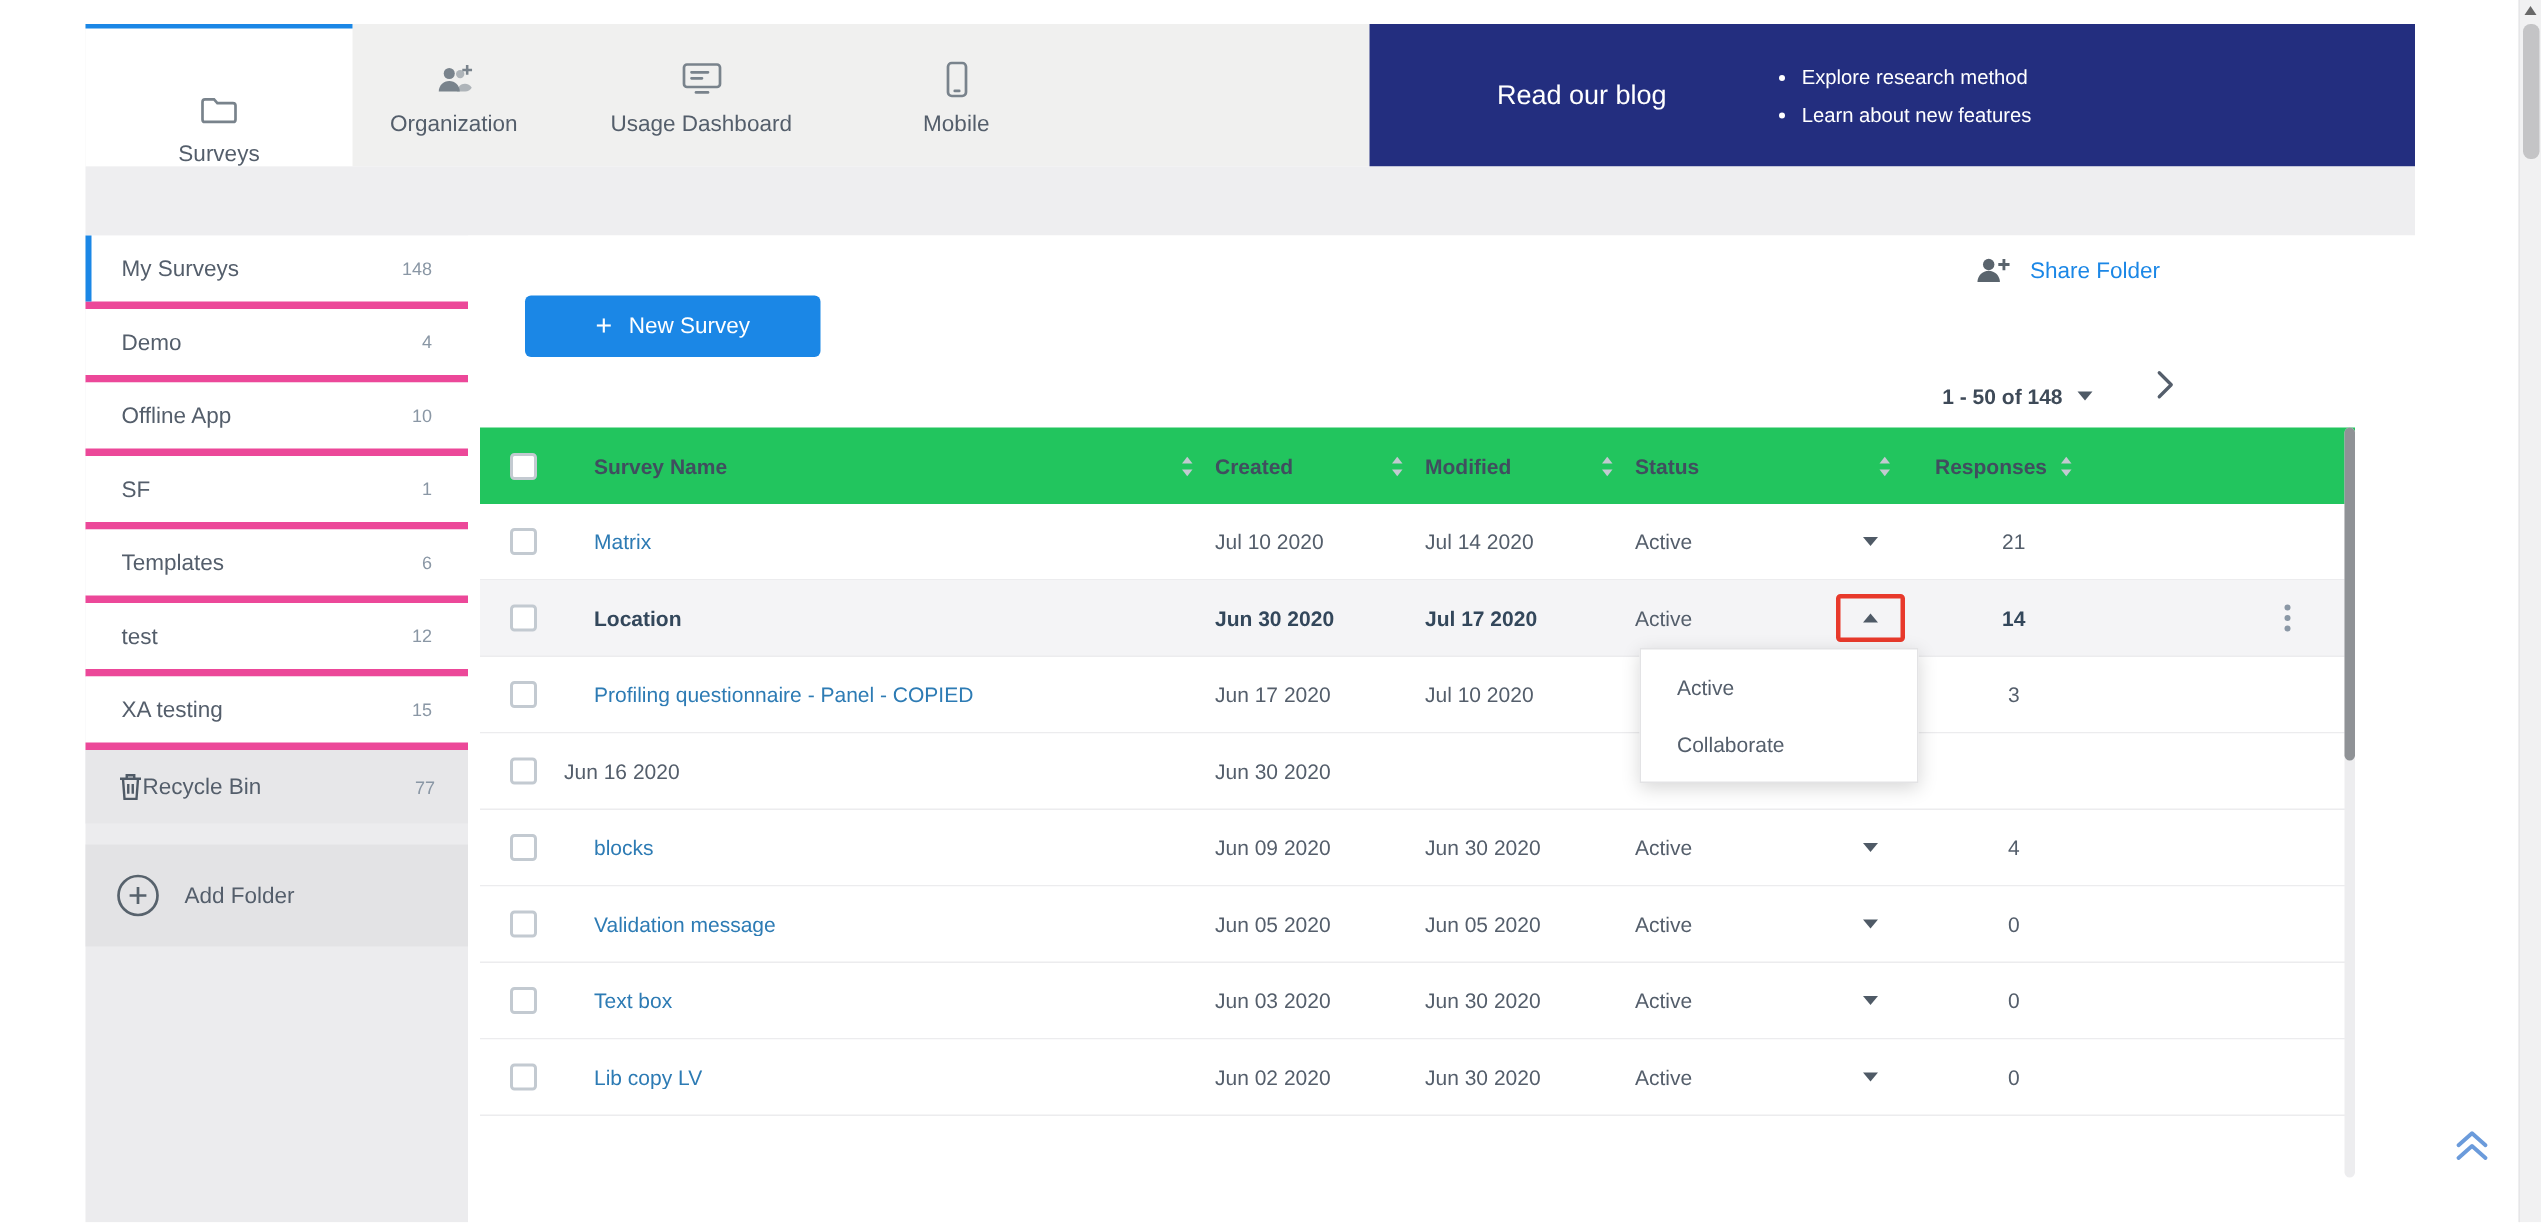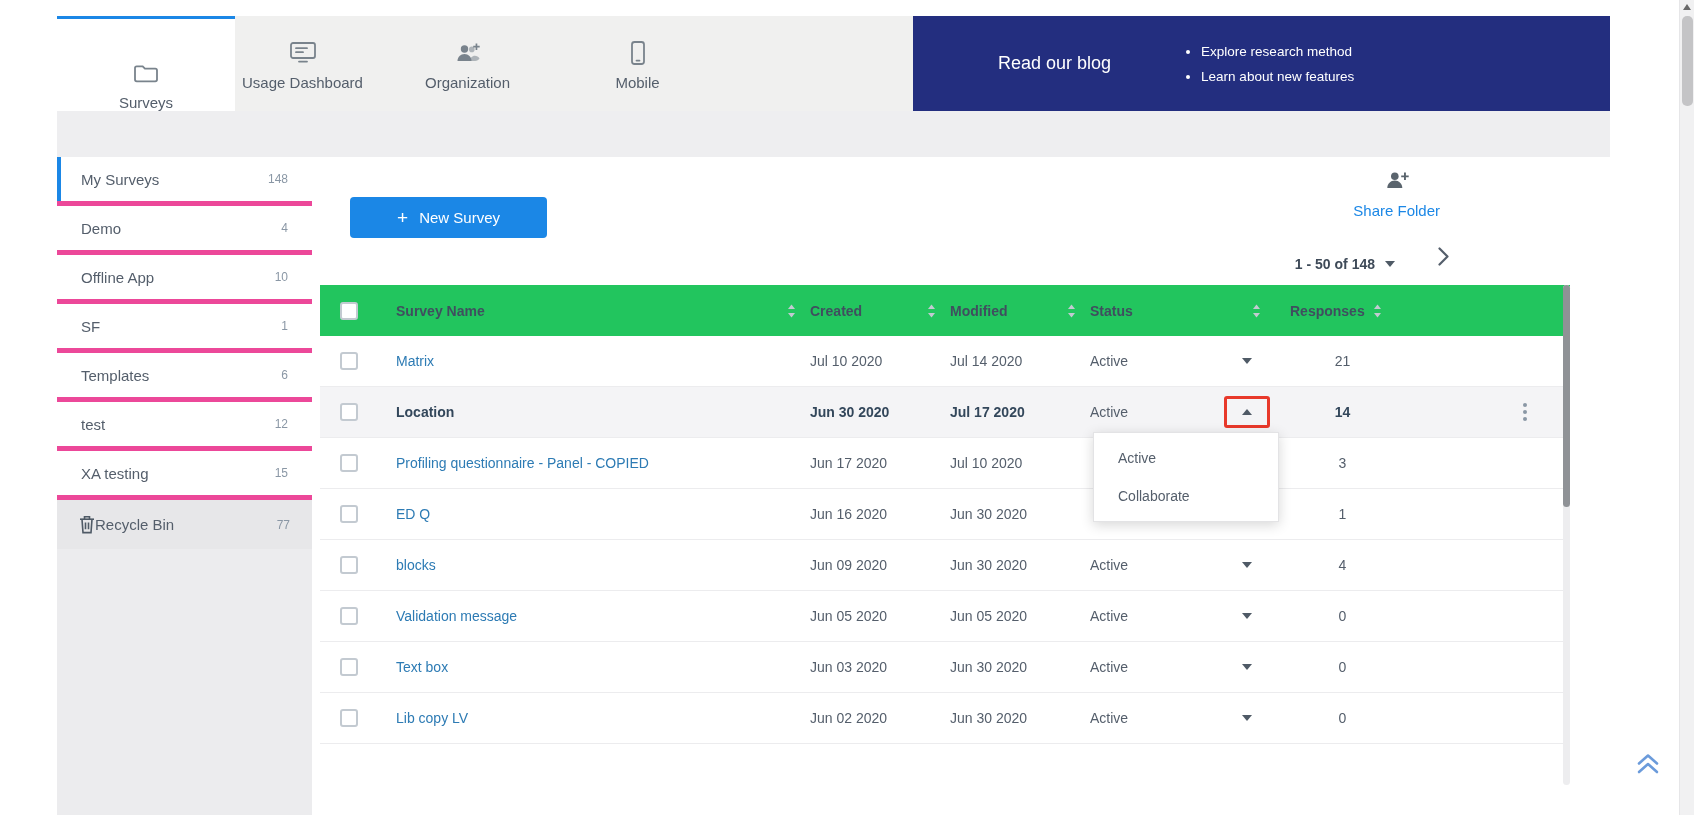--- a/index.html
+++ b/index.html
@@ -42,21 +42,21 @@
   .recycle-label { flex:1; font-size:15px; }
   .recycle-count { font-size:12px; color:#8a97a5; }
   .add-folder { height:68px; margin-top:14px; background:#e3e3e5; display:flex; align-items:center;
                 gap:16px; padding:0 20px; cursor:pointer; }
   .add-folder-icon { color:#57626c; display:flex; }
   .add-folder-label { font-size:15px; color:#545e6b; }
 
   .main { flex:1; background:#fff; position:relative; }
 
   .share-folder { position:absolute; top:13px; right:170px; display:flex; align-items:center; gap:12px;
-                  color:#1b87e6; font-size:15px; cursor:pointer;flex-direction:column; }
+                  color:#1b87e6; font-size:15px; cursor:pointer; }
   .share-icon { color:#5a646d; display:flex; }
 
   .new-survey { position:absolute; left:38px; top:40px; height:41px; width:197px; background:#1b87e6;
                 border:none; border-radius:4px; color:#fff; font-size:15px; font-family:inherit;
                 display:flex; align-items:center; justify-content:center; gap:11px; cursor:pointer; }
   .plus-glyph { font-size:19px; line-height:1; }
 
   .pagination-row { position:absolute; top:84px; right:160px; display:flex; align-items:center; gap:42px; }
   .page-range { display:flex; align-items:center; gap:10px; font-size:14px; font-weight:bold;
                 color:#3e4a58; cursor:pointer;margin-top:15px; }
@@ -128,40 +128,40 @@
           <span class="tab-icon">
             <svg width="26" height="22" viewBox="0 0 26 22" fill="none" stroke="currentColor" stroke-width="1.8">
               <path d="M2 6A1.7 1.7 0 0 1 3.7 4.3h6l2.2 2.4h10.4A1.7 1.7 0 0 1 24 8.4v9.2a1.7 1.7 0 0 1-1.7 1.7H3.7A1.7 1.7 0 0 1 2 17.6z"></path>
             </svg>
           </span>
           <span class="tab-label">Surveys</span>
         </div>
 
         <div class="tab">
           <span class="tab-icon">
-            <svg width="28" height="23" viewBox="0 0 28 23" fill="none" stroke="currentColor" stroke-width="1.8">
-              <rect x="2" y="2" width="24" height="15" rx="2"></rect>
-              <path d="M7 7.2h11M7 11.2h7" stroke-linecap="round"></path>
-              <path d="M10 20.6h8" stroke-linecap="round"></path>
-            </svg>
-          </span>
-          <span class="tab-label">Usage Dashboard</span>
-        </div>
-
-        <div class="tab">
-          <span class="tab-icon">
             <svg width="27" height="22" viewBox="0 0 27 22" fill="currentColor">
               <circle cx="10.5" cy="7" r="3.7"></circle>
               <path d="M3.5 19c0-3.9 3.1-7 7-7s7 3.1 7 7z"></path>
               <circle cx="17.8" cy="7.4" r="2.8" opacity=".55"></circle>
               <path d="M15.6 19c.4-2.9 2.5-5.2 5.3-5.2 1.9 0 3.6 1 4.6 2.7-.9 1.5-2.5 2.5-4.3 2.5z" opacity=".55"></path>
               <path d="M21.6 1.4h1.7v2.4h2.4v1.7h-2.4v2.4h-1.7V5.5h-2.4V3.8h2.4z"></path>
             </svg>
           </span>
           <span class="tab-label">Organization</span>
+        </div>
+
+        <div class="tab">
+          <span class="tab-icon">
+            <svg width="28" height="23" viewBox="0 0 28 23" fill="none" stroke="currentColor" stroke-width="1.8">
+              <rect x="2" y="2" width="24" height="15" rx="2"></rect>
+              <path d="M7 7.2h11M7 11.2h7" stroke-linecap="round"></path>
+              <path d="M10 20.6h8" stroke-linecap="round"></path>
+            </svg>
+          </span>
+          <span class="tab-label">Usage Dashboard</span>
         </div>
 
         <div class="tab">
           <span class="tab-icon">
             <svg width="16" height="26" viewBox="0 0 16 26" fill="none" stroke="currentColor" stroke-width="1.8">
               <rect x="2" y="2" width="12" height="22" rx="2.5"></rect>
               <path d="M6.5 20.6h3" stroke-linecap="round"></path>
             </svg>
           </span>
           <span class="tab-label">Mobile</span>
@@ -224,20 +224,29 @@
         <span class="recycle-icon">
             <svg width="16" height="19" viewBox="0 0 16 19" fill="none" stroke="currentColor" stroke-width="1.6">
               <path d="M1 4.2h14"></path>
               <path d="M5.5 4.2V1.8h5v2.4"></path>
               <path d="M3 4.2l1 13.4h8l1-13.4"></path>
               <path d="M6.5 7.6v6.6M9.5 7.6v6.6"></path>
             </svg>
           </span>
         <span class="recycle-label">Recycle Bin</span>
         <span class="recycle-count">77</span>
+      </div>
+      <div class="add-folder">
+        <span class="add-folder-icon">
+            <svg width="30" height="30" viewBox="0 0 30 30" fill="none" stroke="currentColor" stroke-width="1.8">
+              <circle cx="15" cy="15" r="13"></circle>
+              <path d="M15 9.4v11.2M9.4 15h11.2"></path>
+            </svg>
+          </span>
+        <span class="add-folder-label">Add Folder</span>
       </div>
     </div>
 
     <div class="main">
 
       <div class="share-folder">
         <span class="share-icon">
             <svg width="26" height="20" viewBox="0 0 26 20" fill="currentColor">
               <circle cx="10.8" cy="6.3" r="3.8"></circle>
               <path d="M3.3 18c0-4.1 3.4-7.5 7.5-7.5s7.5 3.4 7.5 7.5z"></path>
@@ -374,21 +383,20 @@
               <div class="cell cell-resp">3</div>
               <div class="cell cell-menu">
                 
               </div>
             </div>
 
             <div class="trow">
               <div class="cell cell-check">
                 <span class="checkbox"></span>
               </div>
-              <div class="cell cell-name">ED Q</div>
               <div class="cell cell-date">Jun 16 2020</div>
               <div class="cell cell-date">Jun 30 2020</div>
               <div class="cell cell-status">
                 <span class="status-label"></span>
 
               </div>
               <div class="cell cell-resp">1</div>
               <div class="cell cell-menu">
                 
               </div>

